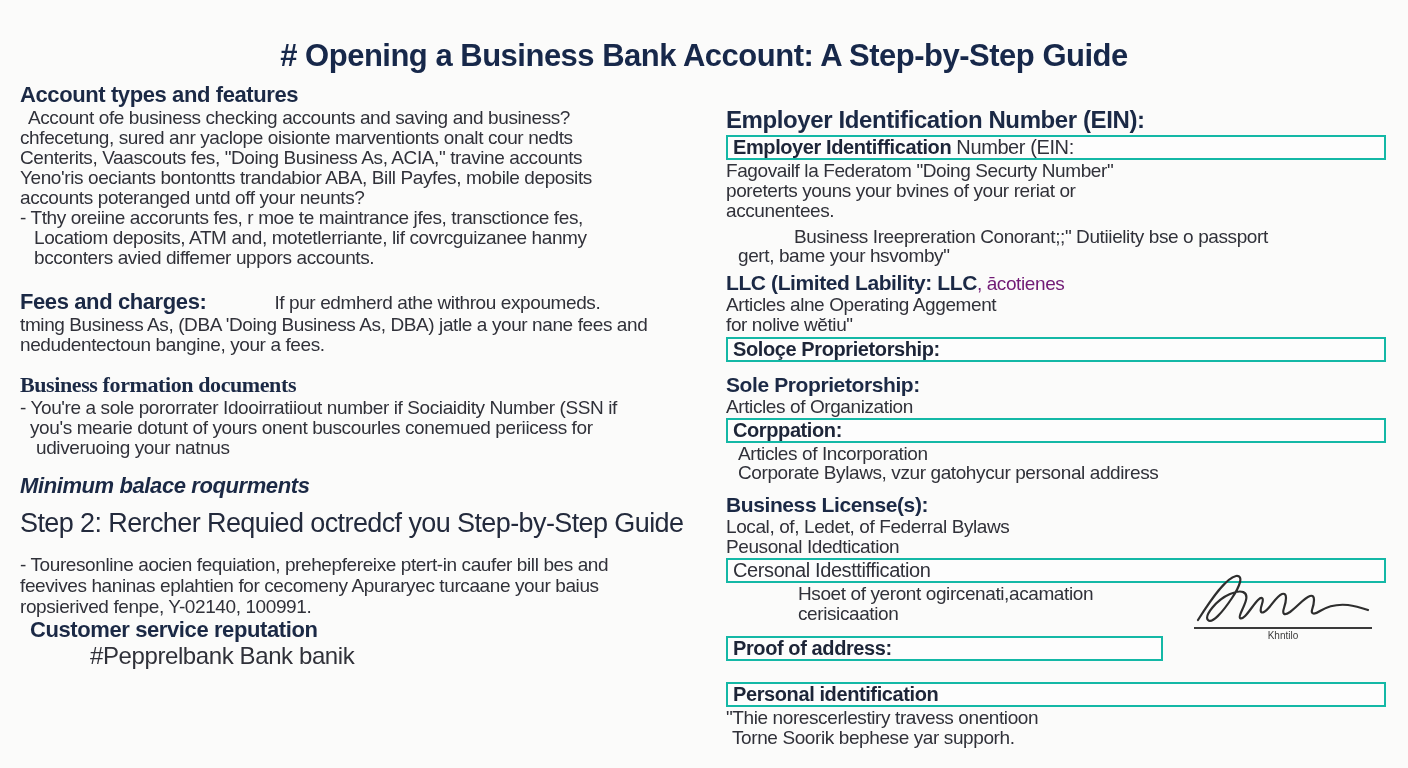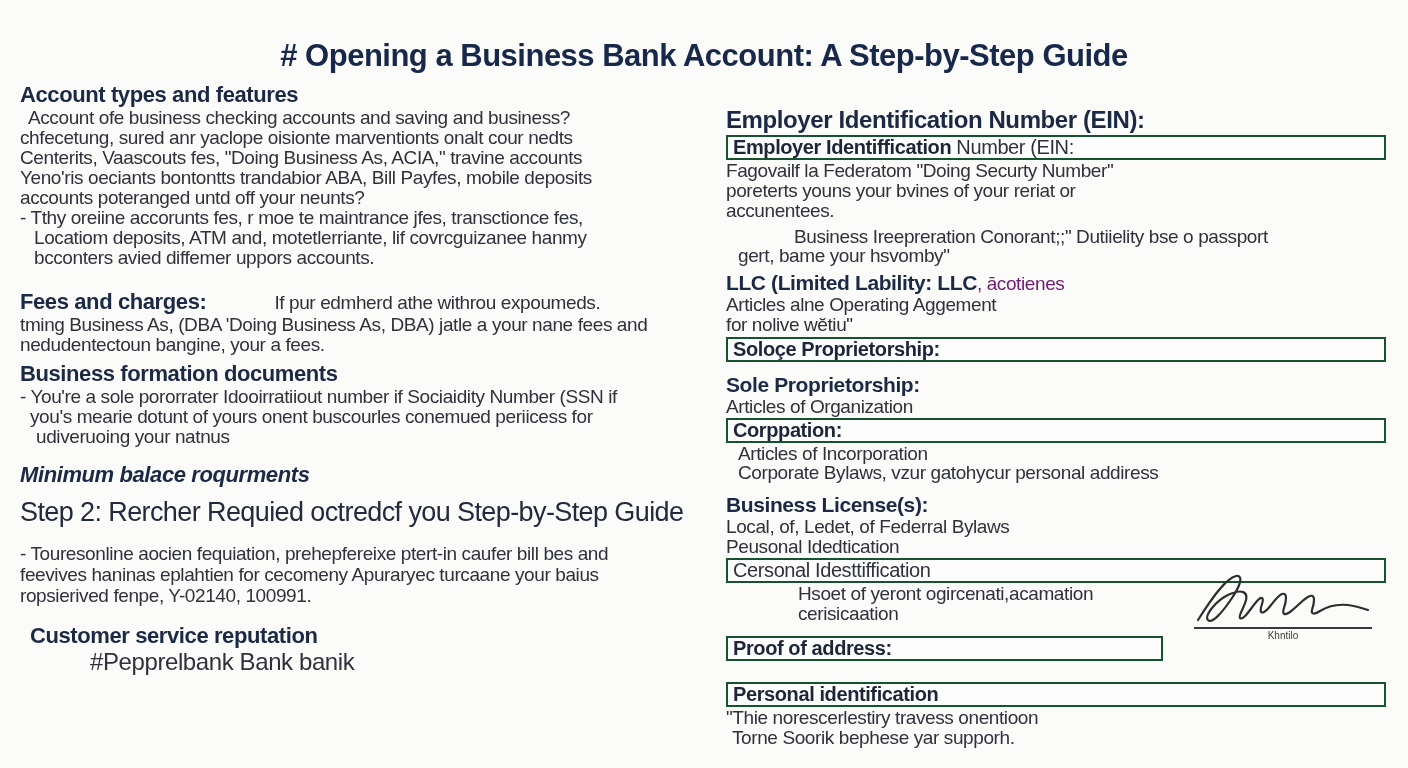--- a/index.html
+++ b/index.html
@@ -22,39 +22,39 @@
   .h-navy { font-size:22px; font-weight:bold; color:#1b2945; letter-spacing:-0.4px; }
   .line   { font-size:19px; line-height:20px; color:#303139; }
   .rline  { font-size:19px; line-height:20px; color:#303139; }
 
   .acct-line-first { padding-left:8px; }
   .wrap-indent { padding-left:14px; }
 
   .fees-head-row { margin-top:21px; }
   .fees-tail { font-size:19px; font-weight:normal; color:#303139; margin-left:68px; }
 
-  .formation-head { margin-top:6px; }
+  .formation-head { margin-top:17px;font-family:Liberation Serif, serif; }
   .form-indent1 { padding-left:10px; }
   .form-indent2 { padding-left:16px; }
 
   .minimum-head { margin-top:15px;font-style:italic; }
 
   .step2-head {
     margin-top:9px; font-size:27px; font-weight:normal;
     color:#232a3c; letter-spacing:-0.6px;
   }
   .step2-body { margin-top:15px; }
   .step2-body .line { line-height:21px; }
 
-  .customer-head { margin-top:17px; padding-left:10px; }
+  .customer-head { padding-left:10px; }
   .customer-line { padding-left:70px; margin-top:3px; font-size:24px; }
 
   
   .field-box {
-    border:2px solid #14532d; background:#fdfdfd;
+    border:2px solid #14b8a6; background:#fdfdfd;
     min-height:23px; padding:0 5px; margin:1px 0;
     font-size:20px; line-height:21px; white-space:nowrap; overflow:hidden;
   }
   .field-box .b { font-weight:bold; color:#1d2538; }
   .bold-inline { font-size:21px; font-weight:bold; color:#1b2945; }
   .reg-inline  { font-size:19px; font-weight:normal; color:#701a75; }
   .r-indent1 { padding-left:68px; line-height:19px; }
   .r-indent2 { padding-left:12px; line-height:19px; }
   .r-gap-s { margin-top:6px; }
   .r-gap-m { margin-top:11px; }

